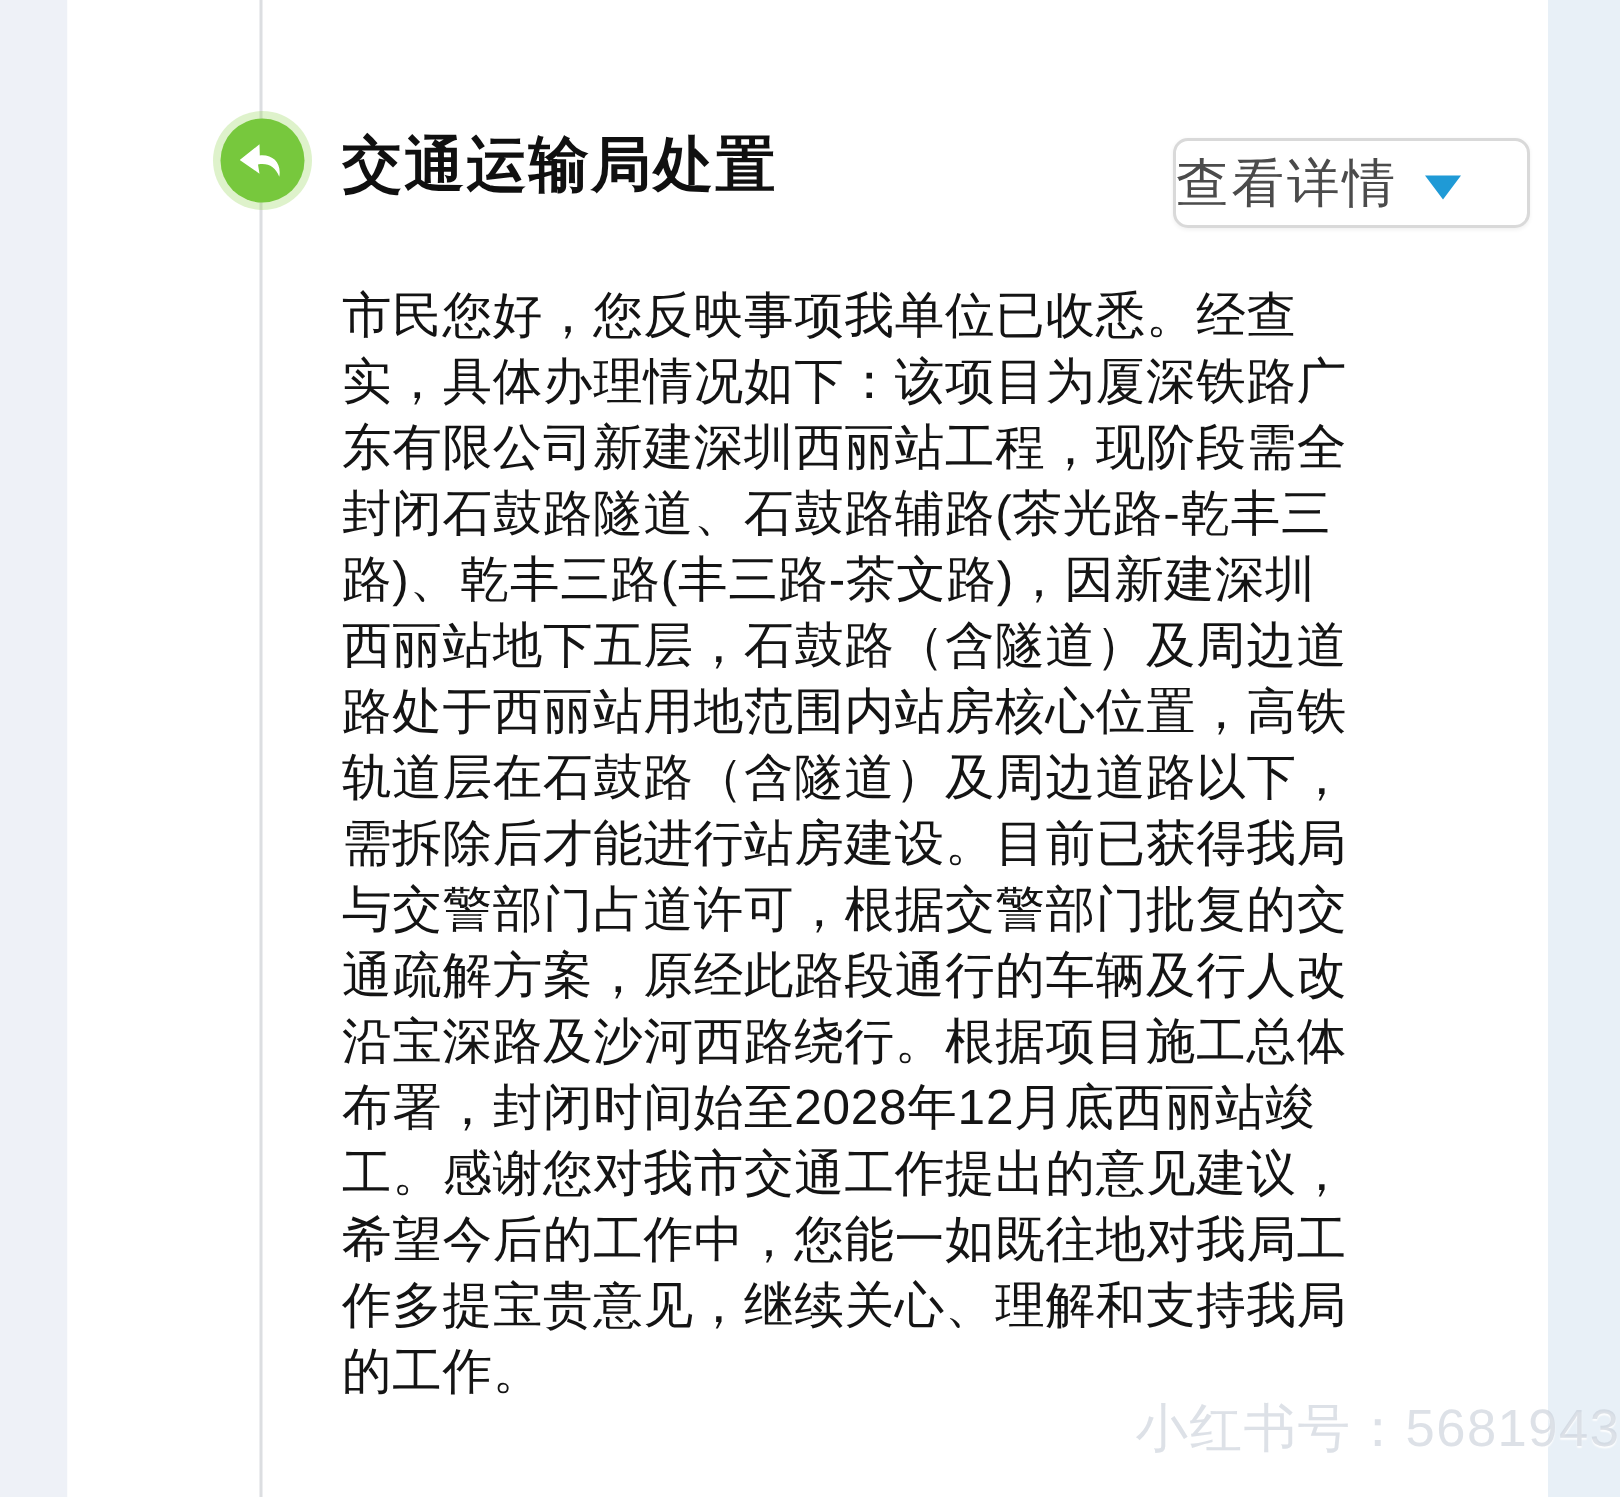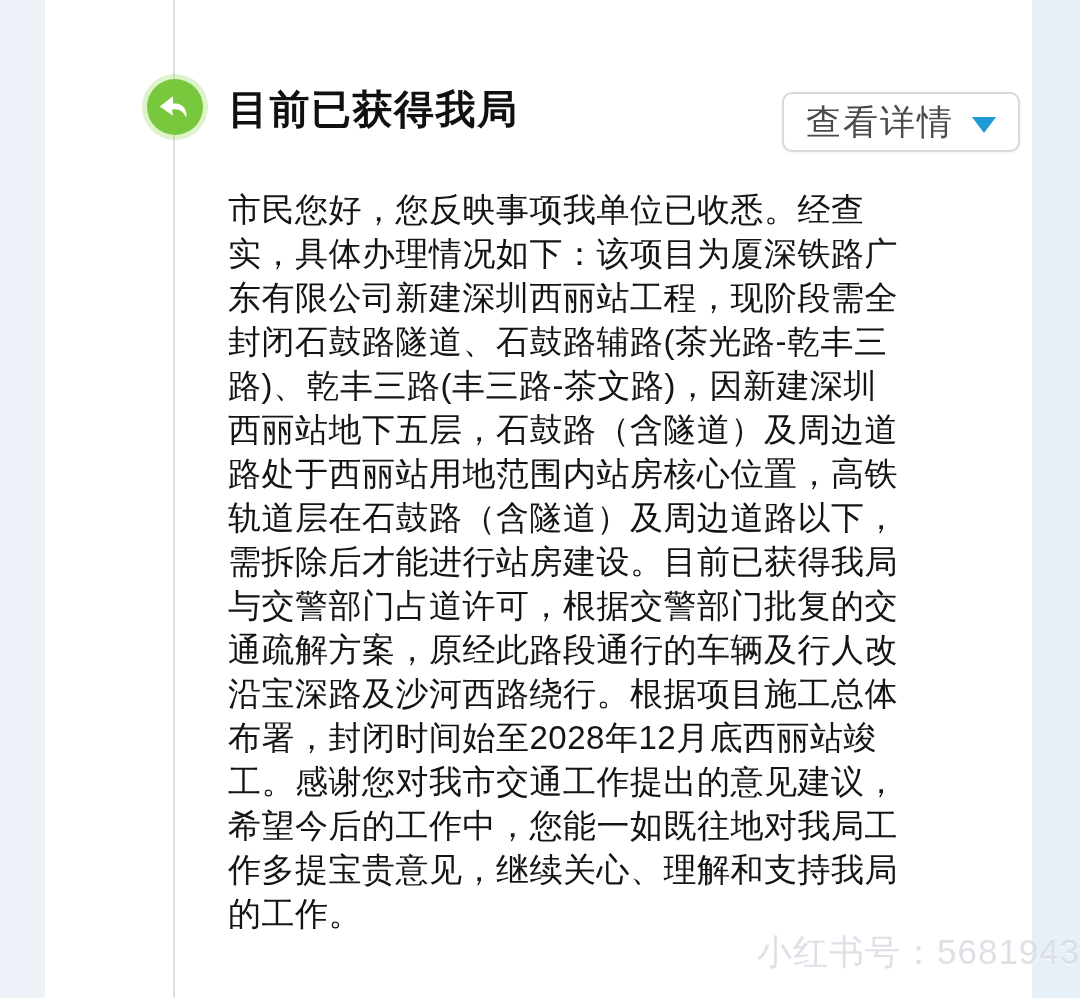--- a/index.html
+++ b/index.html
@@ -26,21 +26,21 @@
     box-shadow:0 0 0 5px rgba(151,216,92,0.32);
     display:flex;align-items:center;justify-content:center;z-index:2;
   }
   .page-title{
     position:absolute;left:183px;top:82px;font-size:40px;font-weight:bold;
     color:#101010;letter-spacing:1.5px;z-index:2;white-space:nowrap;
   }
   .detail-btn{
     position:absolute;left:737px;top:92px;width:238px;height:60px;background:#ffffff;
     border:2px solid var(--button-border);border-radius:10px;
-    display:flex;align-items:center;justify-content:center;gap:18px;
+    display:flex;align-items:center;gap:18px;
     box-shadow:0 1px 3px rgba(0,0,0,0.06);cursor:pointer;z-index:3;
   }
   .detail-btn-label{font-size:35px;color:var(--button-text);letter-spacing:2px;white-space:nowrap;}
   .chevron-down{
     width:0;height:0;margin-top:5px;
     border-left:12px solid transparent;border-right:12px solid transparent;
     border-top:16px solid var(--chevron-blue);
   }
   .response-body{
     position:absolute;left:183px;top:188px;width:840px;
@@ -70,21 +70,21 @@
 
   <div class="card">
     <div class="timeline-line"></div>
 
     <div class="icon-badge">
       <svg viewBox="0 0 100 100" width="40" height="40" aria-hidden="true">
         <path fill="#ffffff" d="M45 23 L12 49 L45 72 L42.5 56.5 C60 53.5 71.5 61 78 77 C82 54 67.5 39.5 45.5 41.5 Z"></path>
       </svg>
     </div>
 
-    <div class="page-title">目前已获得我局</div>
+    <div class="page-title">交通运输局处置</div>
 
     <div class="detail-btn">
       <span class="detail-btn-label">查看详情</span>
       <span class="chevron-down"></span>
     </div>
 
     <div class="response-body">市民您好，您反映事项我单位已收悉。经查
 实，具体办理情况如下：该项目为厦深铁路广
 东有限公司新建深圳西丽站工程，现阶段需全
 封闭石鼓路隧道、石鼓路辅路(茶光路-乾丰三

